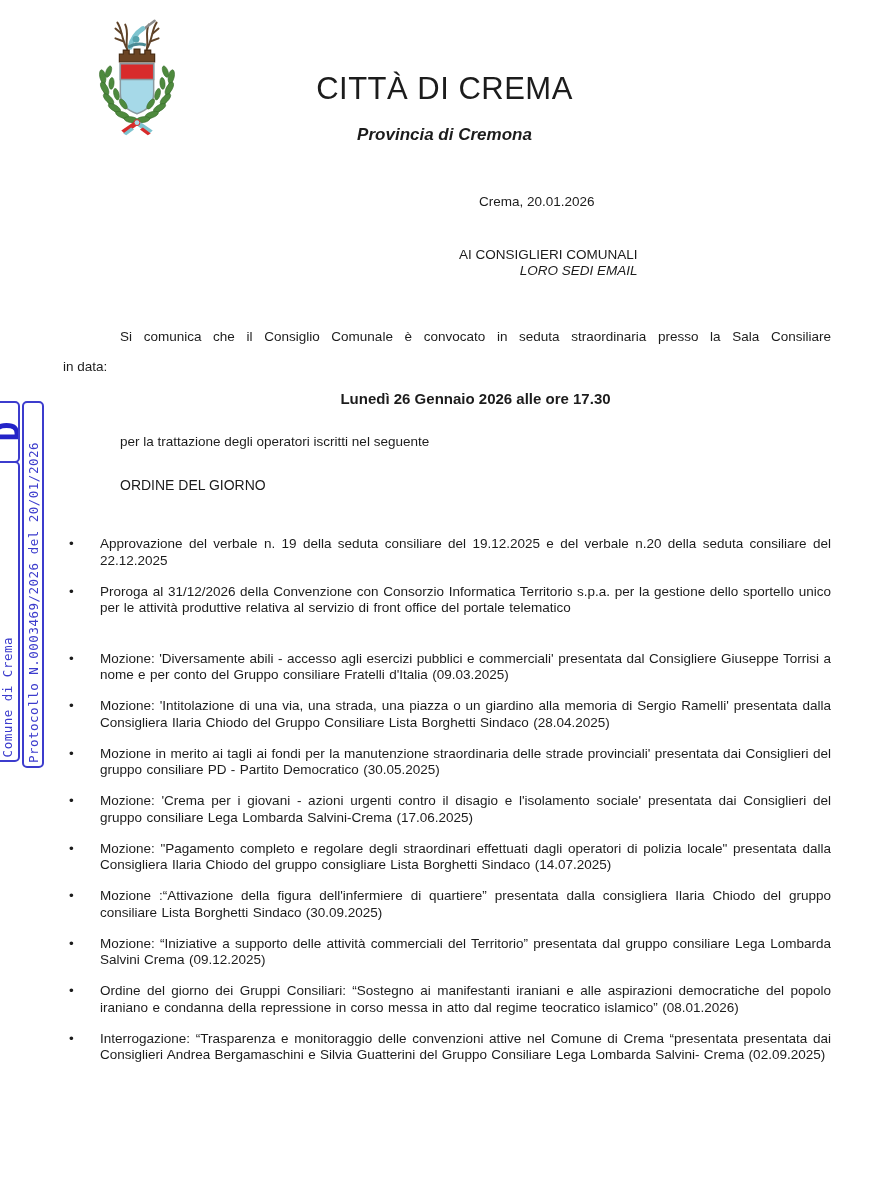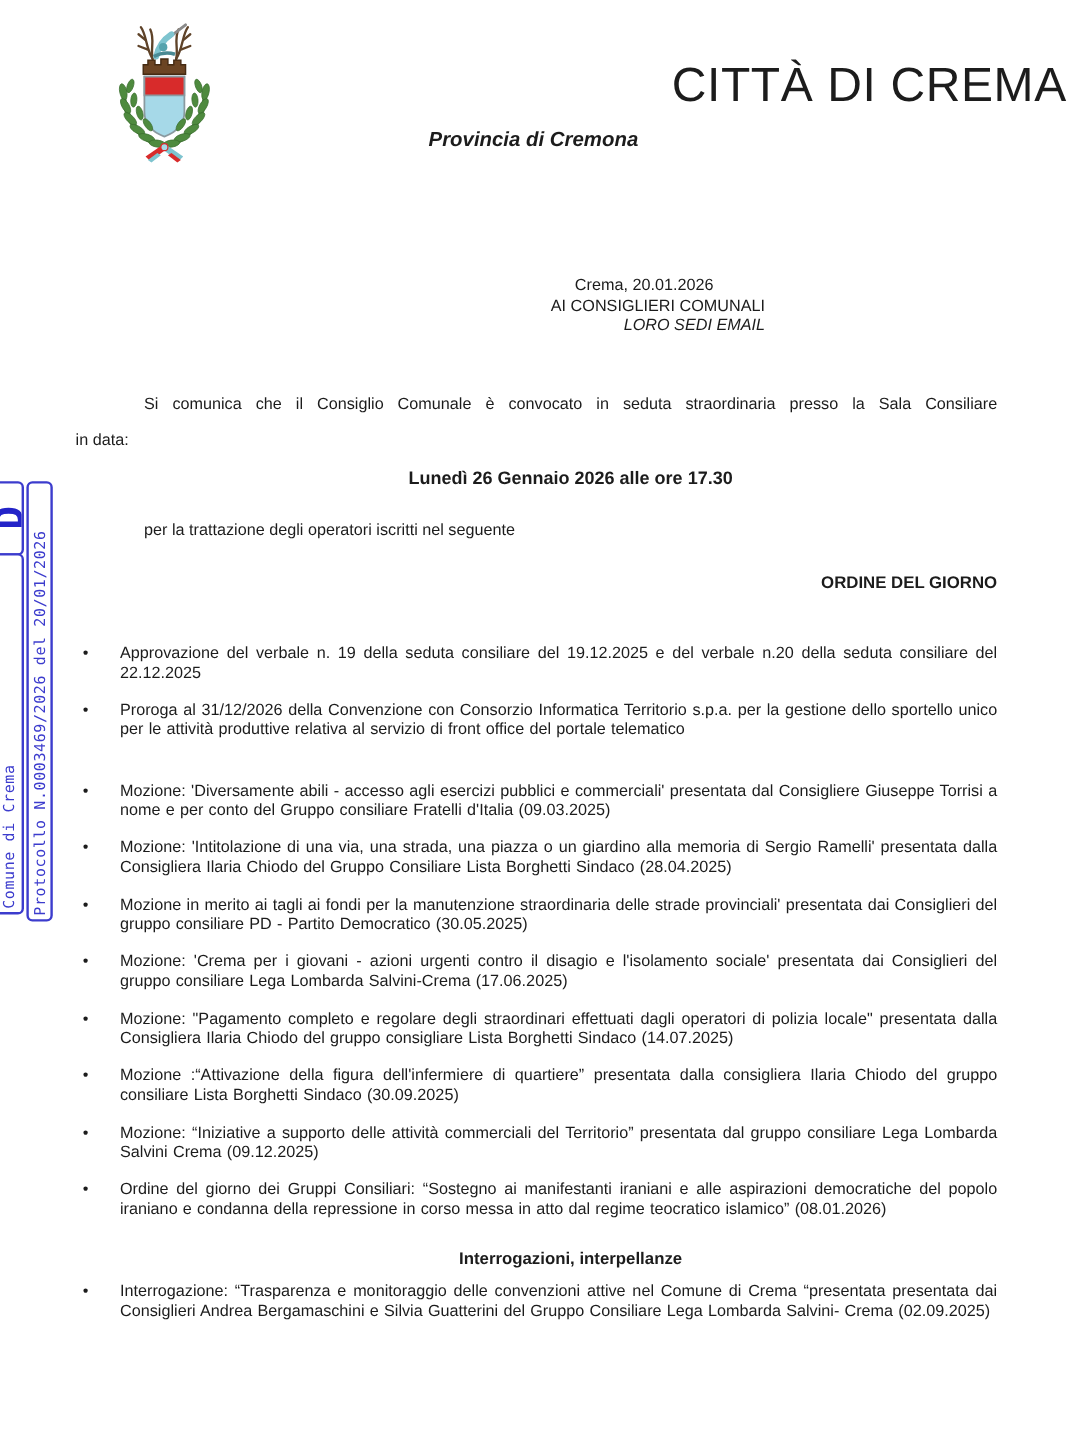--- a/index.html
+++ b/index.html
@@ -3,34 +3,34 @@
 <meta charset="utf-8">
 <style>
   html,body{margin:0;padding:0;background:#ffffff;}
   .page{
     position:relative;width:889px;height:1200px;background:#ffffff;overflow:hidden;
     font-family:"Liberation Sans",sans-serif;color:#1c1c1c;
   }
   
   .coat{position:absolute;left:88px;top:16px;width:98px;height:126px;}
   .header-block{position:absolute;left:0;top:0;width:889px;text-align:center;}
-  .doc-title{margin-top:53px;font-size:40px;letter-spacing:.5px;font-weight:400;line-height:36px;text-align:right;}
+  .doc-title{margin-top:71px;font-size:31px;letter-spacing:.5px;font-weight:400;line-height:36px;}
   .doc-subtitle{margin-top:18px;font-size:17px;font-style:italic;font-weight:700;line-height:20px;}
   
-  .dateline{position:absolute;left:479px;top:193px;font-size:13.5px;line-height:17px;margin-top:36px;}
+  .dateline{position:absolute;left:479px;top:193px;font-size:13.5px;line-height:17px;}
   .addressee{position:absolute;left:459px;top:247px;font-size:13.5px;line-height:16px;text-align:right;}
   .addressee .sedi{font-style:italic;}
   
   .main{position:absolute;left:63px;top:322px;width:768px;font-size:13.5px;line-height:16.5px;}
   .para-line1{line-height:30px;text-indent:57px;text-align:justify;text-align-last:justify;}
   .para-line2{line-height:30px;}
   .meeting-line{margin:8px 0 0 57px;line-height:17px;text-align:center;font-weight:700;font-size:15px;
     text-underline-offset:3px;text-decoration-thickness:1.5px;}
   .tratt-line{margin-top:26px;line-height:17px;text-indent:57px;}
-  .section-heading{margin:27px 0 0 57px;line-height:17px;text-align:right;font-weight:700;font-size:14px;}
+  .section-heading{margin:27px 0 0 57px;line-height:17px;text-align:left;font-weight:400;font-size:14px;}
   .sub-heading{margin:24px 0 0 57px;line-height:17px;text-align:center;font-weight:700;font-size:14px;}
   ul.agenda{list-style:none;margin:42px 0 0 0;padding:0;}
   ul.agenda-sub{list-style:none;margin:11px 0 0 0;padding:0;}
   li.agenda-item{display:flex;margin:0 0 14.5px 0;}
   li.gap-top{margin-top:34px;}
   .bullet{width:37px;padding-left:6px;box-sizing:border-box;flex:0 0 37px;font-size:13.5px;}
   .item-text{width:731px;text-align:justify;word-spacing:.6px;}
   
   .stamp{position:absolute;left:-6px;top:401px;}
   .stamp-col-left{position:absolute;left:0;top:0;width:26px;}
@@ -172,21 +172,20 @@
       <li class="agenda-item">
         <span class="bullet">•</span>
         <div class="item-text">Mozione: “Iniziative a supporto delle attività commerciali del Territorio”  presentata dal gruppo consiliare Lega Lombarda Salvini Crema (09.12.2025)</div>
       </li>
       <li class="agenda-item">
         <span class="bullet">•</span>
         <div class="item-text">Ordine del giorno dei Gruppi Consiliari: “Sostegno ai manifestanti iraniani e alle aspirazioni democratiche del popolo iraniano e condanna della repressione in corso messa in atto dal regime teocratico islamico” (08.01.2026)</div>
       </li>
     </ul>
 
-    <div class="sub-heading">Interrogazioni, interpellanze</div>
 
     <ul class="agenda-sub">
       <li class="agenda-item">
         <span class="bullet">•</span>
         <div class="item-text">Interrogazione: “Trasparenza e monitoraggio delle convenzioni attive nel Comune di Crema “presentata presentata dai Consiglieri Andrea Bergamaschini e Silvia Guatterini del Gruppo Consiliare Lega Lombarda Salvini- Crema (02.09.2025)</div>
       </li>
     </ul>
   </div>
 
   <div class="stamp">

